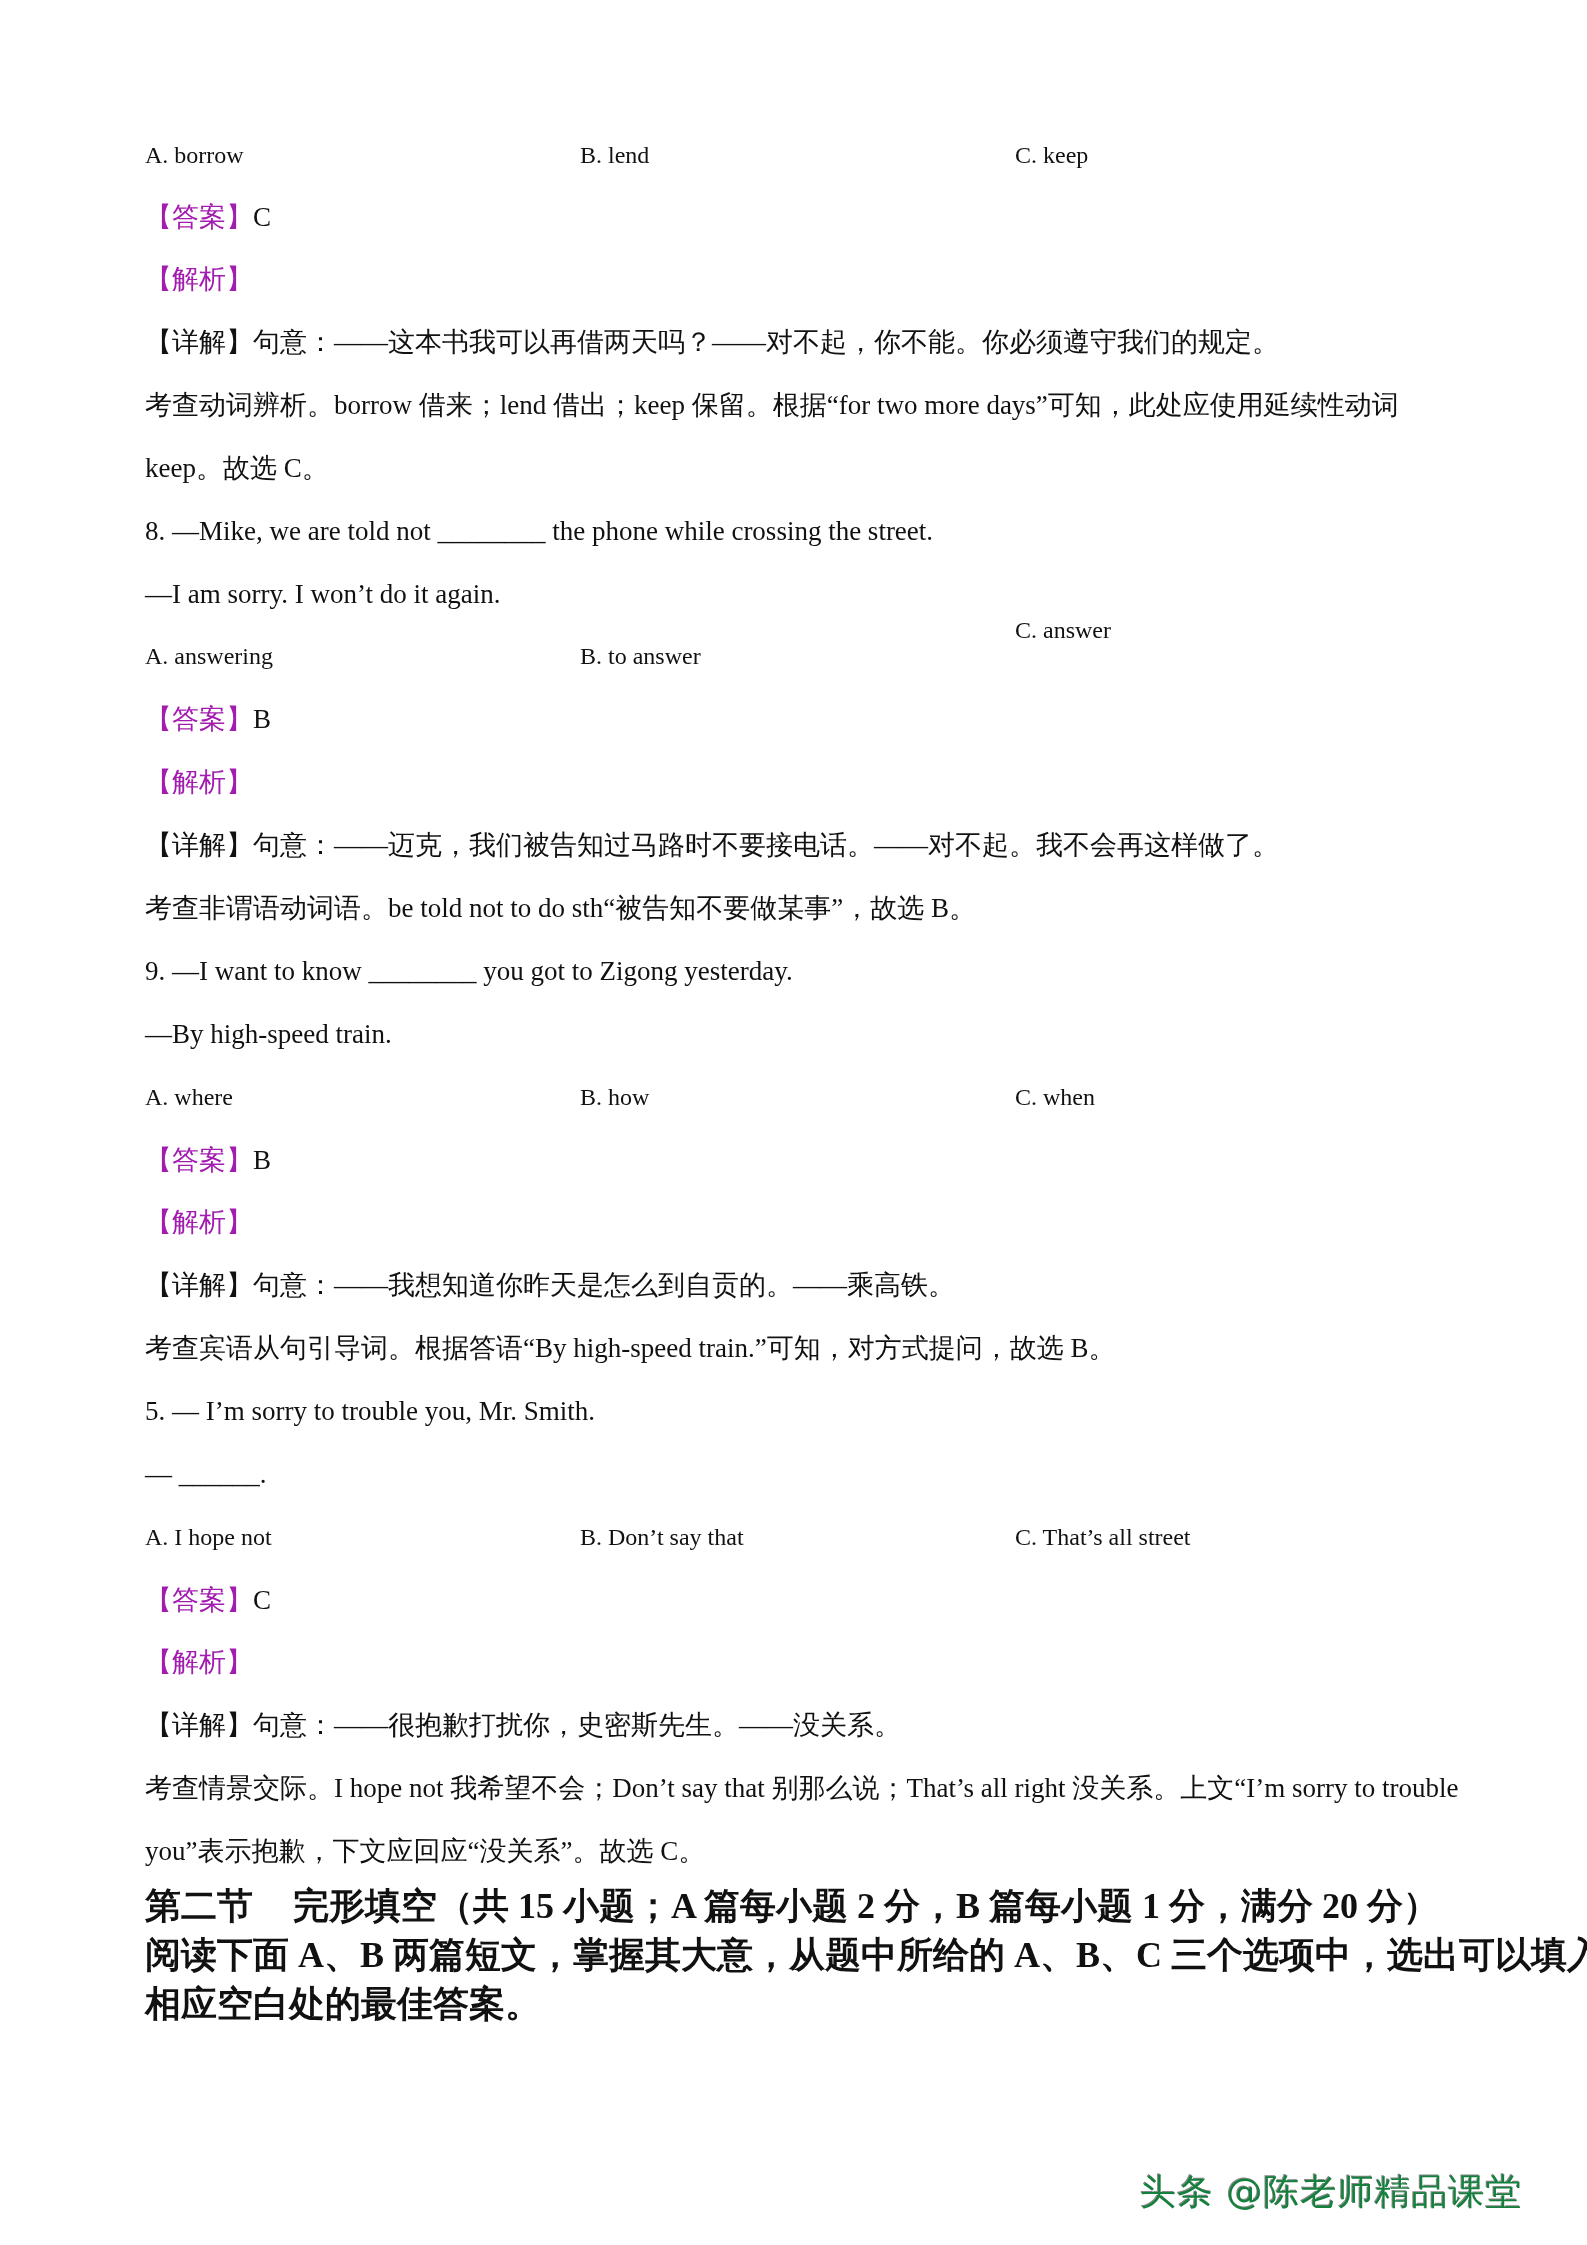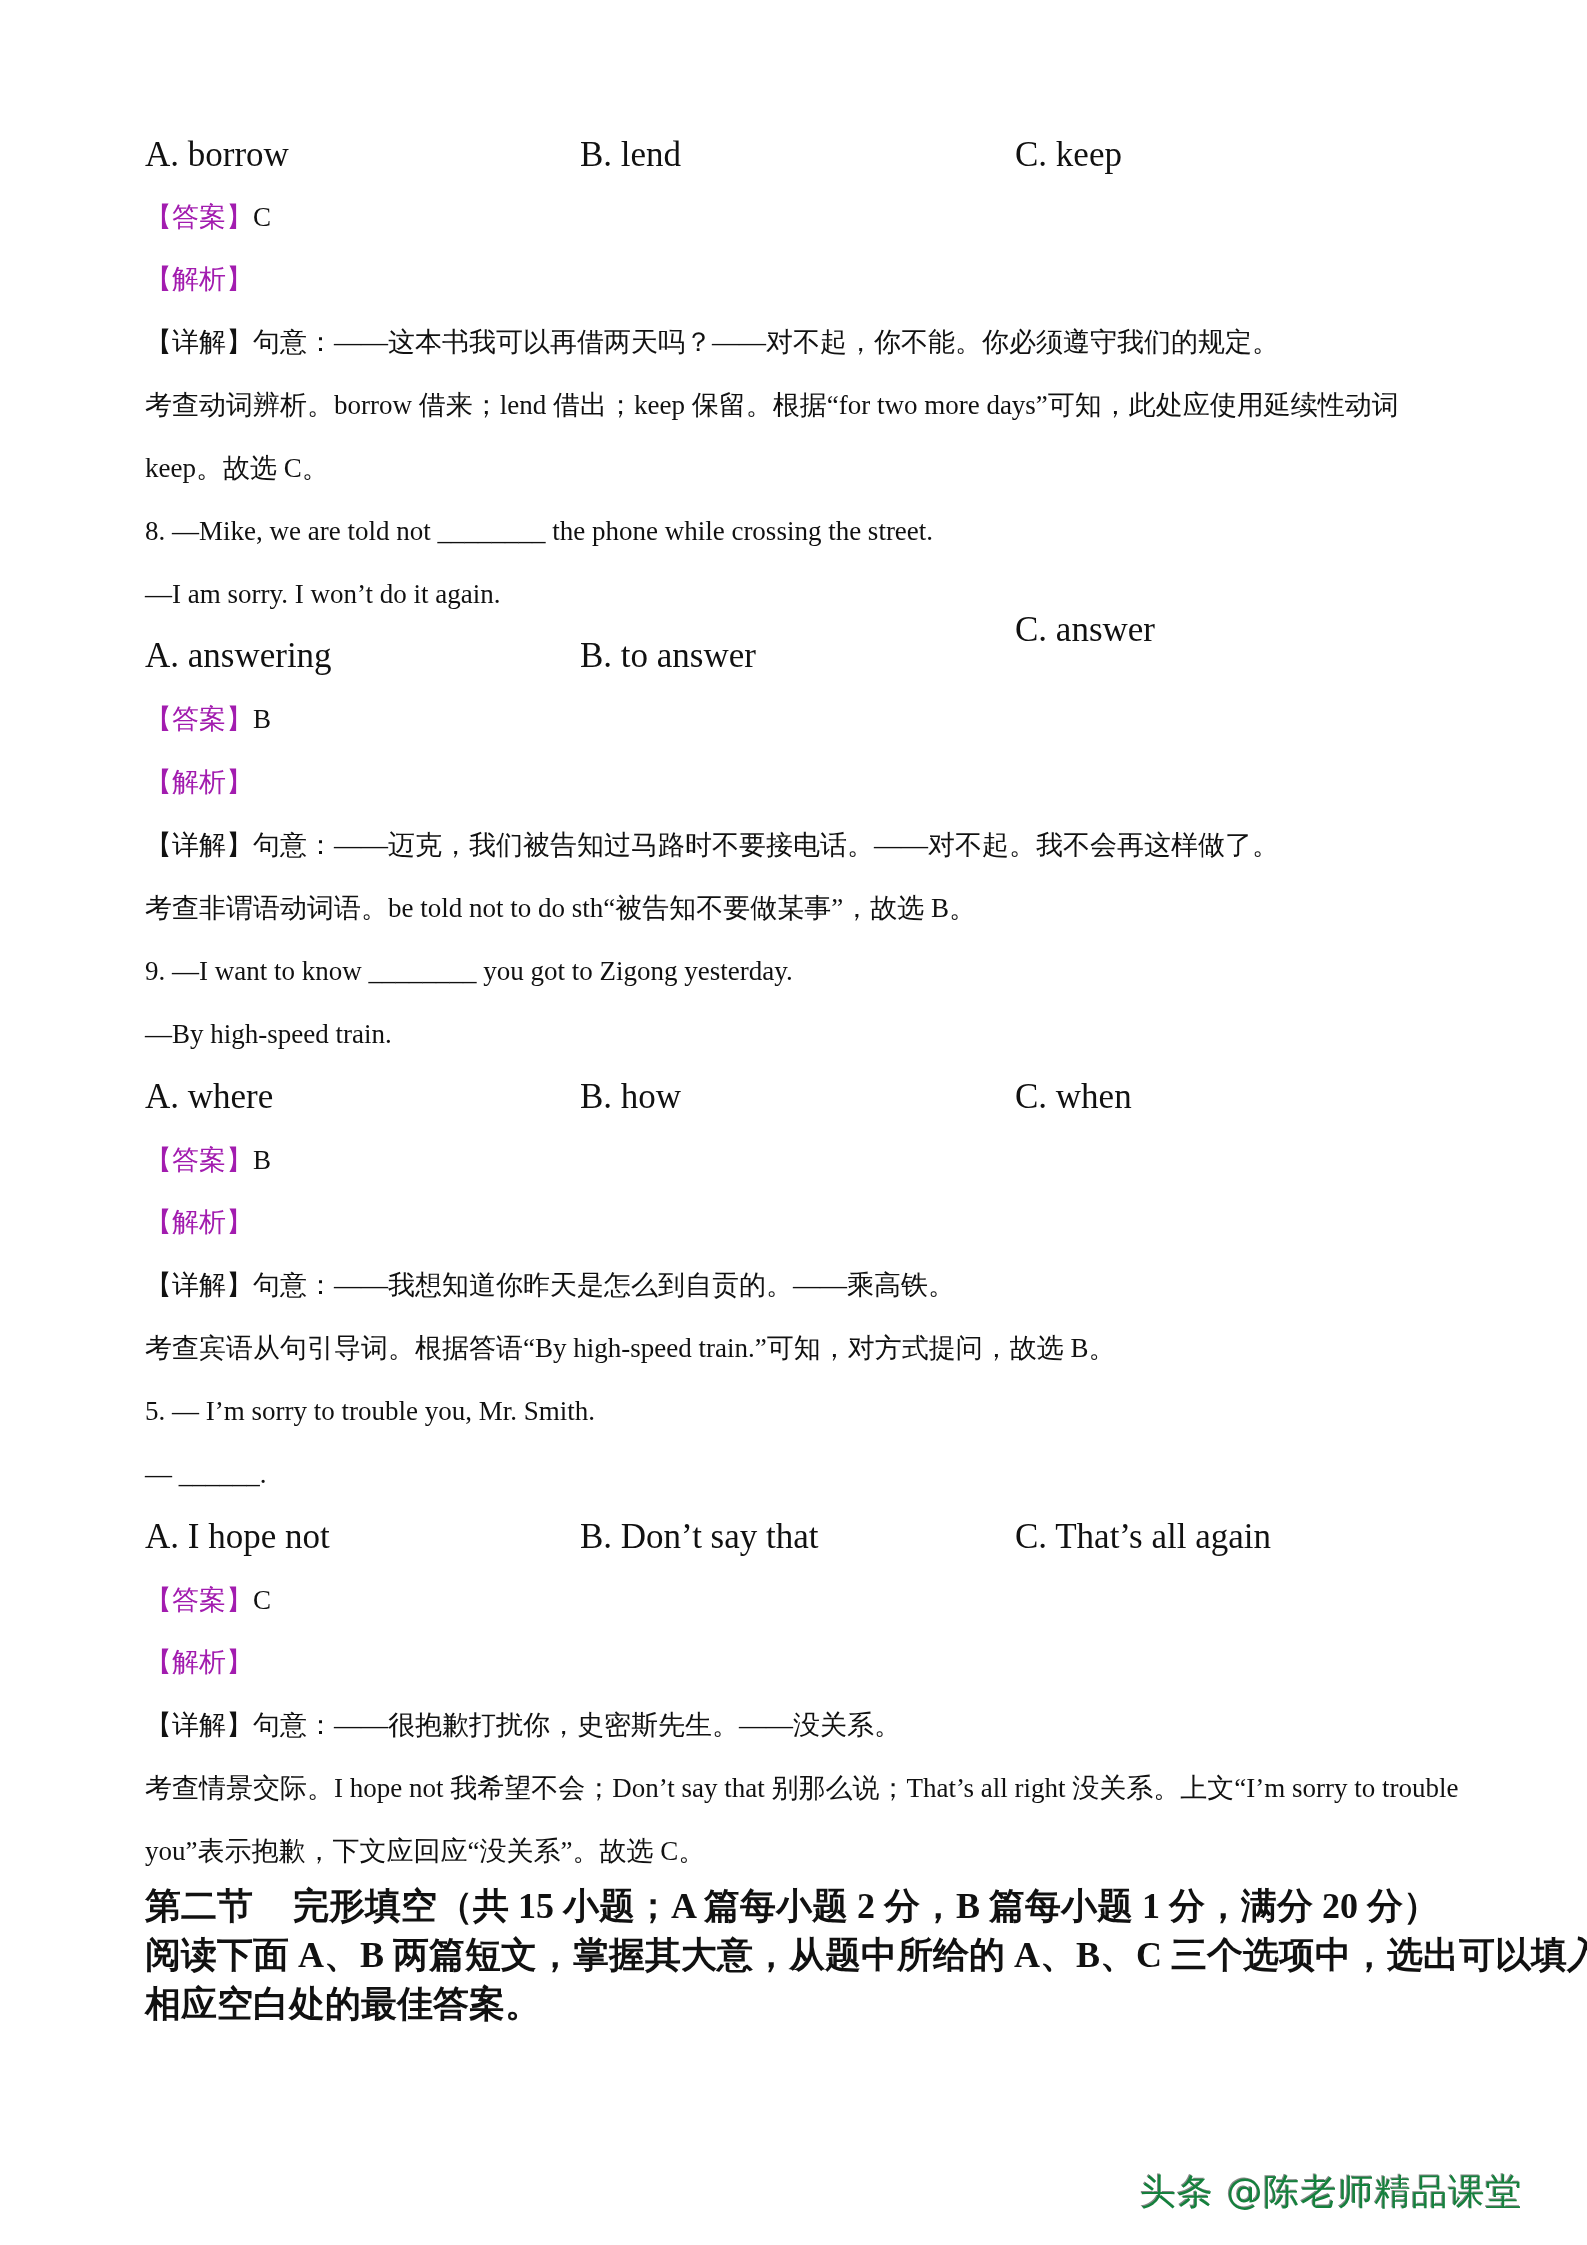--- a/index.html
+++ b/index.html
@@ -5,21 +5,21 @@
   html, body { margin: 0; padding: 0; background: #ffffff; }
   body {
     width: 1587px; height: 2245px; position: relative; overflow: hidden;
     font-family: "Liberation Serif", "DejaVu Serif", serif;
     color: #111111;
   }
   .line {
     position: absolute; left: 145px; font-size: 27px; line-height: 36px;
     white-space: nowrap;
   }
-  .opt { position: absolute; font-size: 35px; line-height: 36px; white-space: nowrap; }
+  .opt { position: absolute; font-size: 24px; line-height: 36px; white-space: nowrap; }
   .label { color: #a21caf; }
   .bold { font-weight: bold; }
   .section { font-size: 36px; line-height: 36px; }
   .watermark {
     position: absolute; left: 1140px; top: 2168px;
     font-family: "DejaVu Sans", sans-serif; font-size: 36px; color: #15803d;
     text-shadow: 1px 1px 0 #fff, -1px -1px 0 #888;
     letter-spacing: 1px;
   }
 </style>
@@ -65,21 +65,21 @@
 <div class="line label" style="top:1204px;">【解析】</div>
 <div class="line" style="top:1267px;">
   <span>【详解】</span><span>句意：——我想知道你昨天是怎么到自贡的。——乘高铁。</span>
 </div>
 <div class="line" style="top:1330px;">考查宾语从句引导词。根据答语“By high-speed train.”可知，对方式提问，故选 B。</div>
 
 <div class="line" style="top:1393px;">5. — I’m sorry to trouble you, Mr. Smith.</div>
 <div class="line" style="top:1456px;">— ______.</div>
 <div class="opt" style="left:145px; top:1519px;">A. I hope not</div>
 <div class="opt" style="left:580px; top:1519px;">B. Don’t say that</div>
-<div class="opt" style="left:1015px; top:1519px;">C. That’s all again</div>
+<div class="opt" style="left:1015px; top:1519px;">C. That’s all street</div>
 <div class="line" style="top:1582px;">
   <span class="label">【答案】</span><span>C</span>
 </div>
 <div class="line label" style="top:1644px;">【解析】</div>
 <div class="line" style="top:1707px;">
   <span>【详解】</span><span>句意：——很抱歉打扰你，史密斯先生。——没关系。</span>
 </div>
 <div class="line" style="top:1770px;">考查情景交际。I hope not 我希望不会；Don’t say that 别那么说；That’s all right 没关系。上文“I’m sorry to trouble</div>
 <div class="line" style="top:1833px;">you”表示抱歉，下文应回应“没关系”。故选 C。</div>
 

